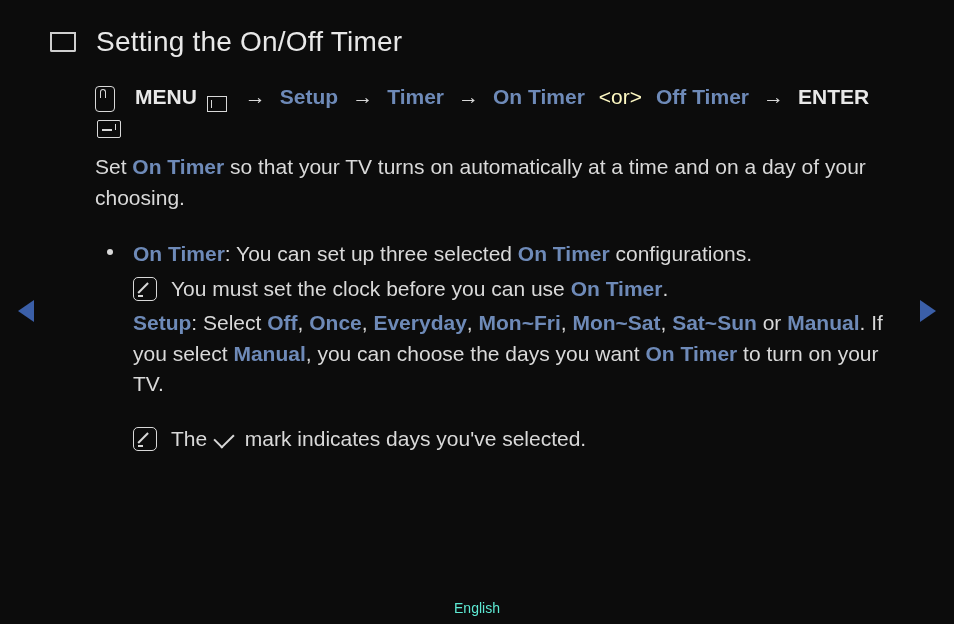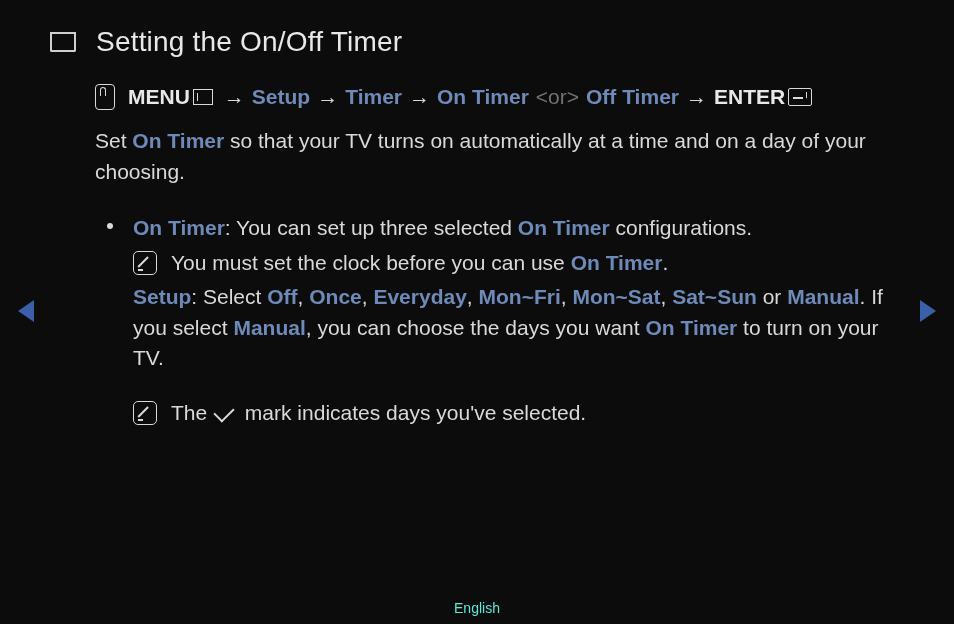--- a/index.html
+++ b/index.html
@@ -52,23 +52,23 @@
   .content {
     position: absolute;
     left: 95px;
     right: 60px;
     top: 82px;
     font-size: 21px;
     line-height: 1.45;
   }
   .path-row {
     display: flex;
-    align-items: center;
+    align-items: flex-end;
     flex-wrap: wrap;
-    gap: 1px;
+    gap: 8px;
     margin-bottom: 14px;
   }
   .remote-icon {
     width: 18px;
     height: 24px;
     border: 1.5px solid #d9d9d9;
     border-radius: 4px;
     position: relative;
     margin-right: 12px;
     flex-shrink: 0;
@@ -132,21 +132,21 @@
     position: absolute;
     left: 4px;
     top: 8px;
     width: 10px;
     height: 1.5px;
     background: #d9d9d9;
   }
   .bold { font-weight: 700; color: #e8e8e8; }
   .link { color: #6e8ab8; font-weight: 700; }
   .arrow { color: #d9d9d9; padding: 0 6px; }
-  .muted { color: #737373; }
+  .muted { color: #fef9c3; }
   .intro {
     margin-bottom: 26px;
     font-size: 21px;
   }
   .bullet-block {
     position: relative;
     padding-left: 38px;
     font-size: 21px;
   }
   .bullet-dot {

